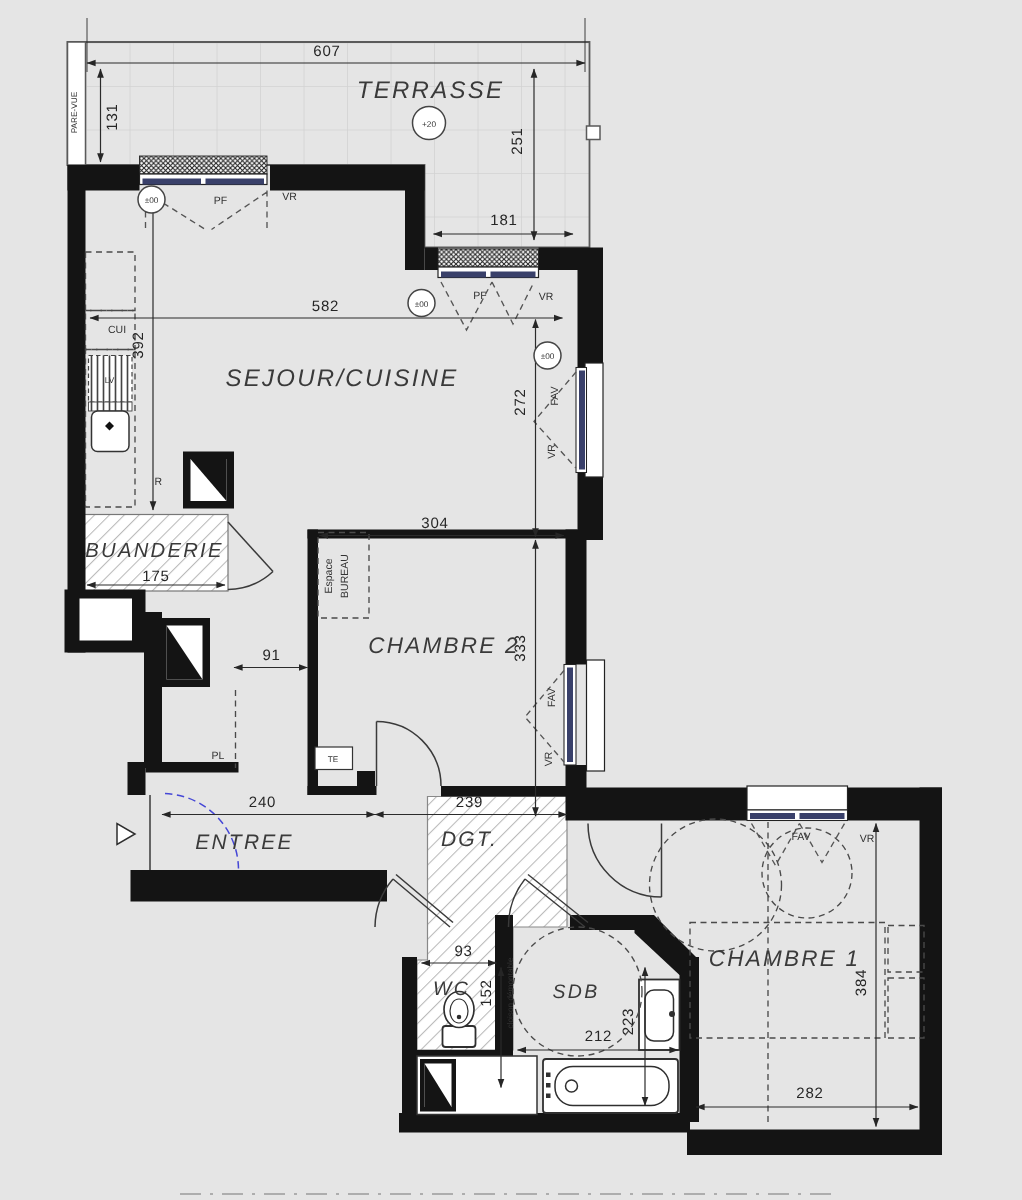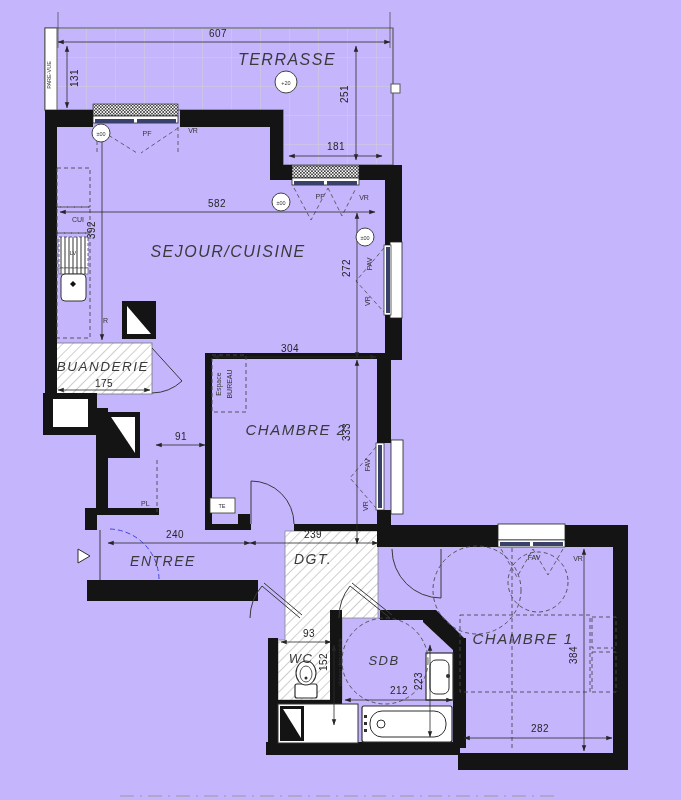--- a/index.html
+++ b/index.html
@@ -1,16 +1,16 @@
 <!DOCTYPE html>
 <html><head>
 <meta charset="utf-8">
 <style>
   html,body{margin:0;padding:0;background:#ffffff;}
-  .page{width:681px;height:800px;background:#c4b5fd;position:relative;overflow:hidden;
+  .page{width:681px;height:800px;background:#e5e5e5;position:relative;overflow:hidden;
         font-family:"Liberation Sans",sans-serif;}
   svg{display:block}
   text{fill:#2e2e2e}
   .rm{font-family:"Liberation Sans",sans-serif;font-style:italic;fill:#3a3a3a;letter-spacing:1.5px}
   .dim{font-size:10px;fill:#262626;letter-spacing:.5px}
   .sm{font-size:7px;fill:#333}
   .xs{font-size:5.5px;fill:#333}
   .wall{fill:#141414;stroke:none}
   .dl{stroke:#2b2b2b;stroke-width:.8;fill:none}
   .ext{stroke:#2b2b2b;stroke-width:.6;fill:none}

